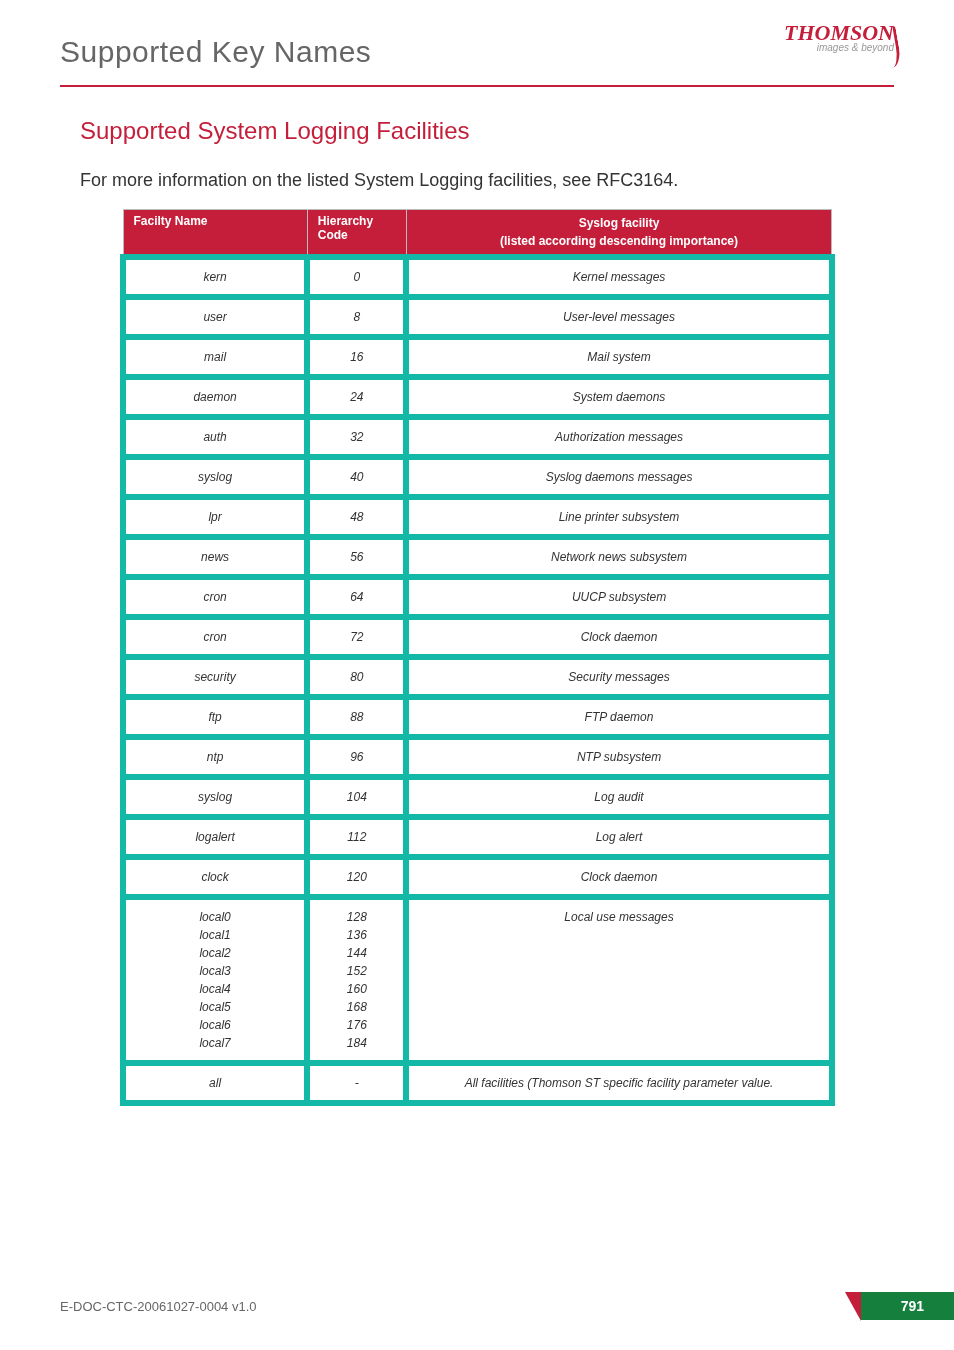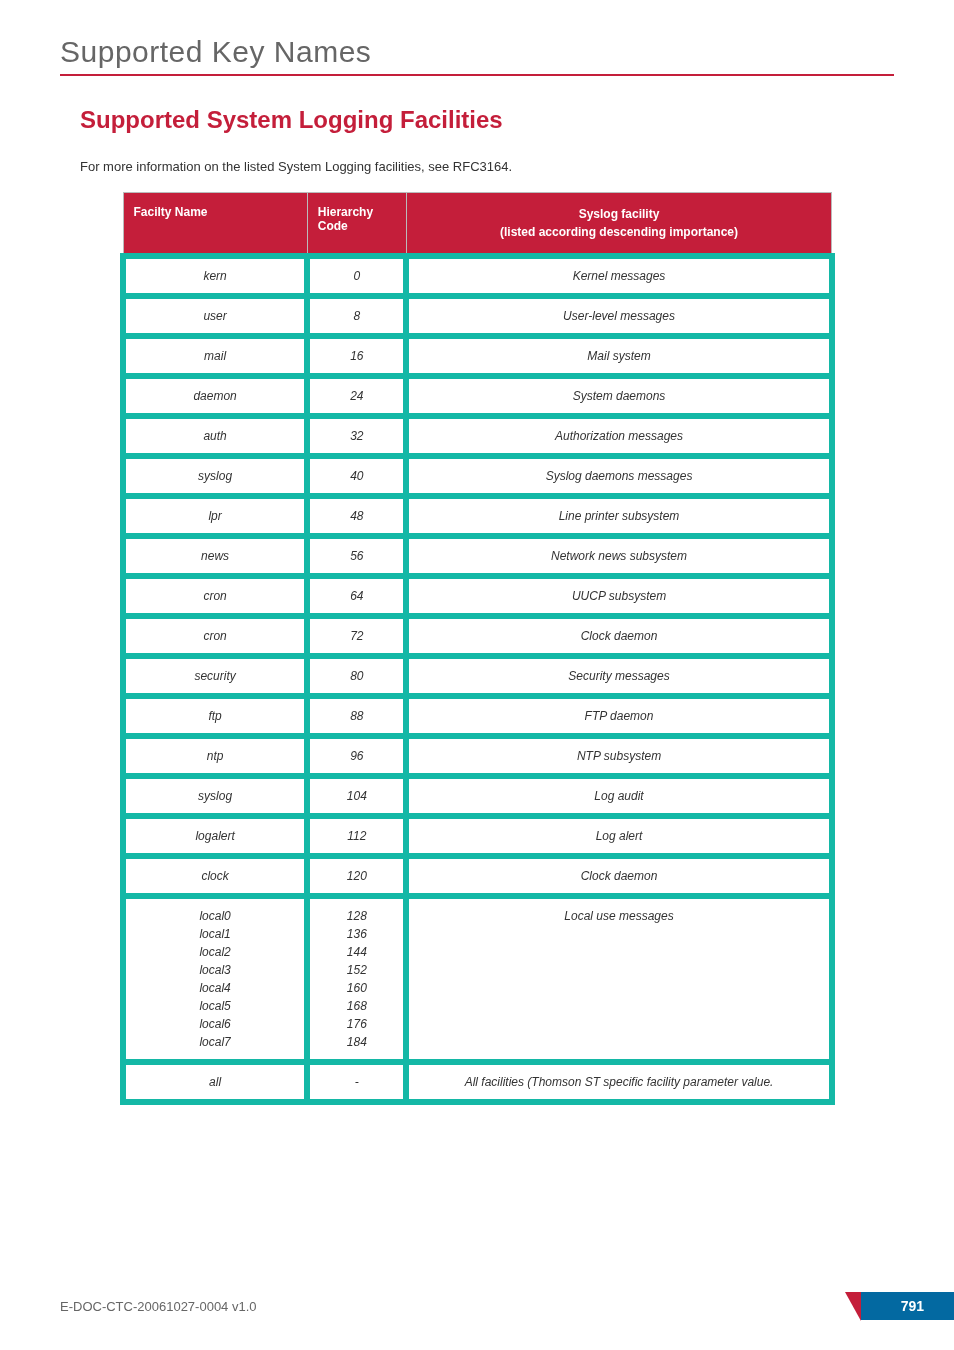--- a/index.html
+++ b/index.html
@@ -57,40 +57,40 @@
     margin: 5px 60px 0 60px;
     border: none;
     border-top: 2px solid #c41e3a;
   }
   .main {
     padding: 30px 80px 0 80px;
   }
   .section-title {
     font-size: 24px;
     color: #c41e3a;
-    font-weight: bold;
+    font-weight: normal;
     margin-bottom: 25px;
   }
   .intro {
-    font-size: 13px;
+    font-size: 18px;
     color: #333;
     margin-bottom: 18px;
   }
   table {
     border-collapse: collapse;
     width: 90%;
     margin-left: 40px;
   }
   th {
     background: #c41e3a;
     color: #fff;
     text-align: left;
     font-size: 12px;
     font-weight: bold;
-    padding: 12px 10px;
+    padding: 4px 10px;
     border: 1px solid #bbb;
     vertical-align: top;
   }
   td {
     font-size: 12px;
     color: #333;
     padding: 8px 10px;
     border: 6px solid #14b8a6;
     vertical-align: top;
     font-style: italic;
@@ -106,21 +106,21 @@
     right: 0;
     display: flex;
     justify-content: space-between;
     align-items: center;
   }
   .doc-id {
     font-size: 13px;
     color: #666;
   }
   .page-tab {
-    background: #0369a1;
+    background: #15803d;
     color: #fff;
     font-weight: bold;
     font-size: 14px;
     padding: 6px 30px 6px 40px;
     position: relative;
   }
   .page-tab::before {
     content: "";
     position: absolute;
     left: -16px;
@@ -130,20 +130,25 @@
     border-top: 0 solid transparent;
     border-bottom: 29px solid transparent;
     border-right: 16px solid #c41e3a;
   }
 </style>
 </head>
 <body>
 
 <div class="header">
   <div class="header-title">Supported Key Names</div>
+  <div class="logo">
+    <div class="logo-text">THOMSON</div>
+    <div class="logo-tag">images &amp; beyond</div>
+    <div class="logo-swoosh"></div>
+  </div>
 </div>
 <hr class="hr-line">
 
 <div class="main">
   <h2 class="section-title">Supported System Logging Facilities</h2>
   <p class="intro">For more information on the listed System Logging facilities, see RFC3164.</p>
 
   <table>
     <thead>
       <tr>

